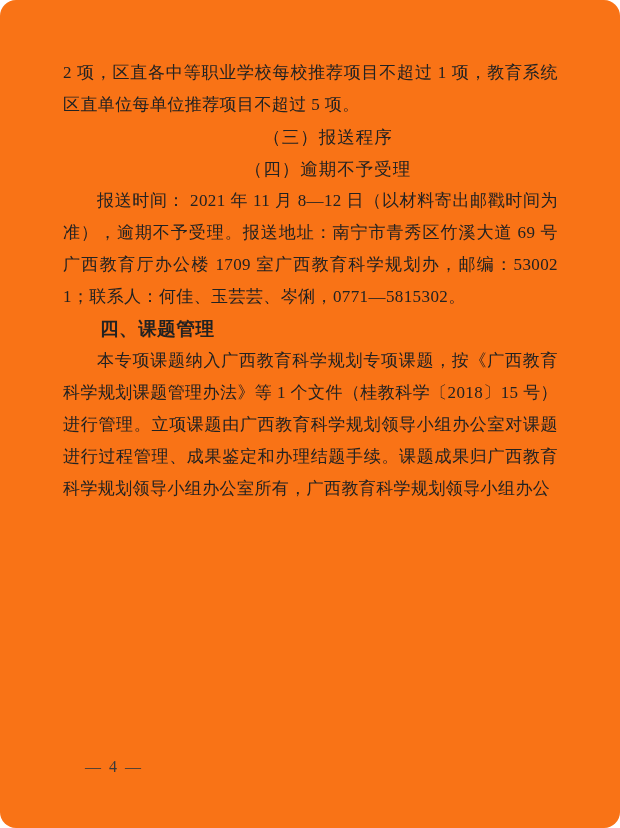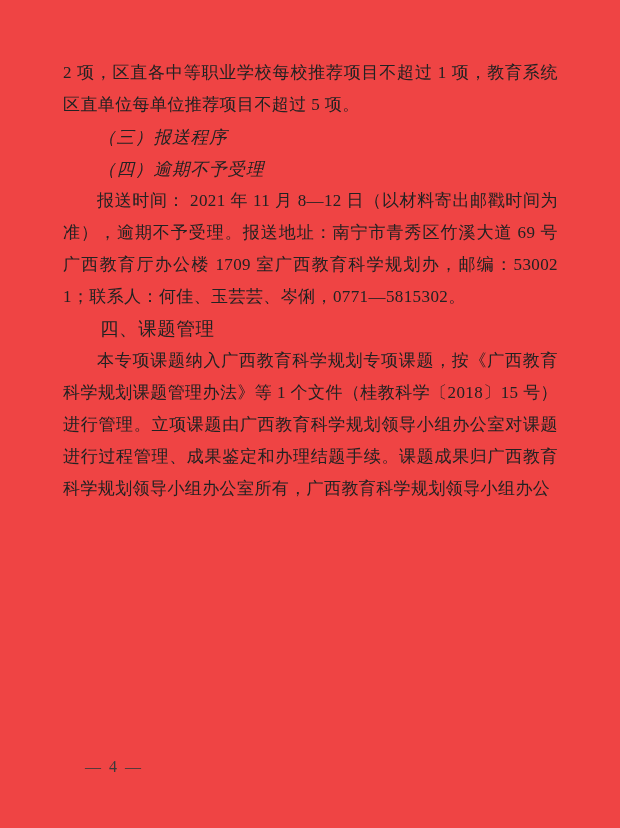--- a/index.html
+++ b/index.html
@@ -4,24 +4,25 @@
 <style>
   html, body {
     margin: 0;
     padding: 0;
     background: #ffffff;
   }
   .page {
     position: relative;
     width: 620px;
     height: 828px;
-    background: #ef4444;
+    background: #f97316;
     overflow: hidden;
     font-family: "Liberation Serif", "DejaVu Serif", serif;
     color: #222222;
+    border-radius: 16px;
   }
   .content {
     position: absolute;
     top: 57px;
     left: 63px;
     width: 495px;
   }
   .content p {
     margin: 0;
     padding: 0;
@@ -35,27 +36,26 @@
   .content p.indent {
     text-indent: 2em;
   }
   .content p.no-indent {
     text-indent: 0;
   }
   .content p.subheading {
     text-indent: 2em;
     font-size: 17.5px;
     letter-spacing: 1px;
-    text-align: left;
-    font-style: italic;
+    text-align: center;
   }
   .content p.heading-bold {
     text-indent: 2em;
     font-size: 18.5px;
-    font-weight: normal;
+    font-weight: bold;
     letter-spacing: 0.6px;
     text-align: left;
     font-family: "Liberation Sans", "DejaVu Sans", sans-serif;
   }
   .footer {
     position: absolute;
     left: 85px;
     top: 758px;
     font-size: 16px;
     letter-spacing: 2px;

